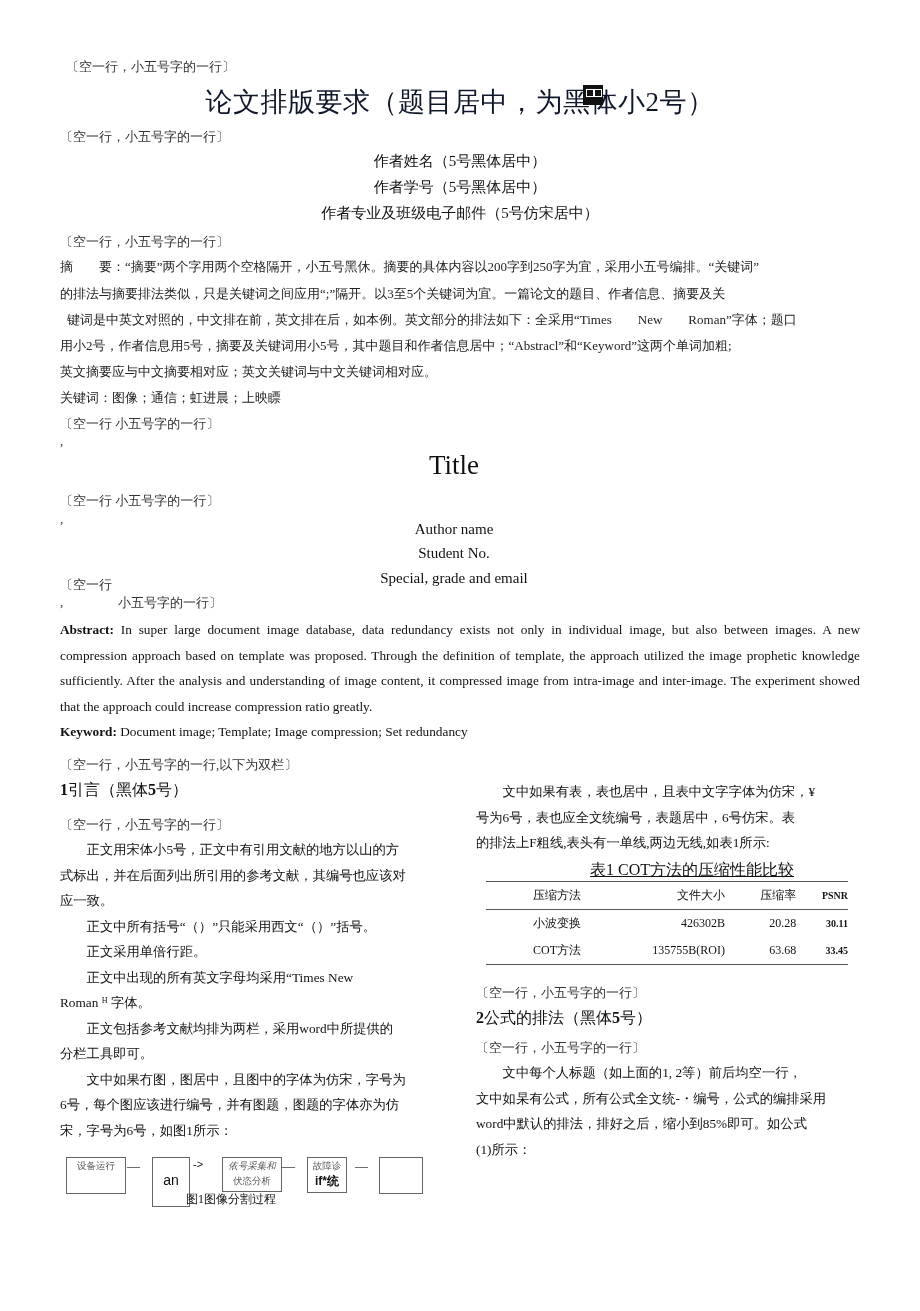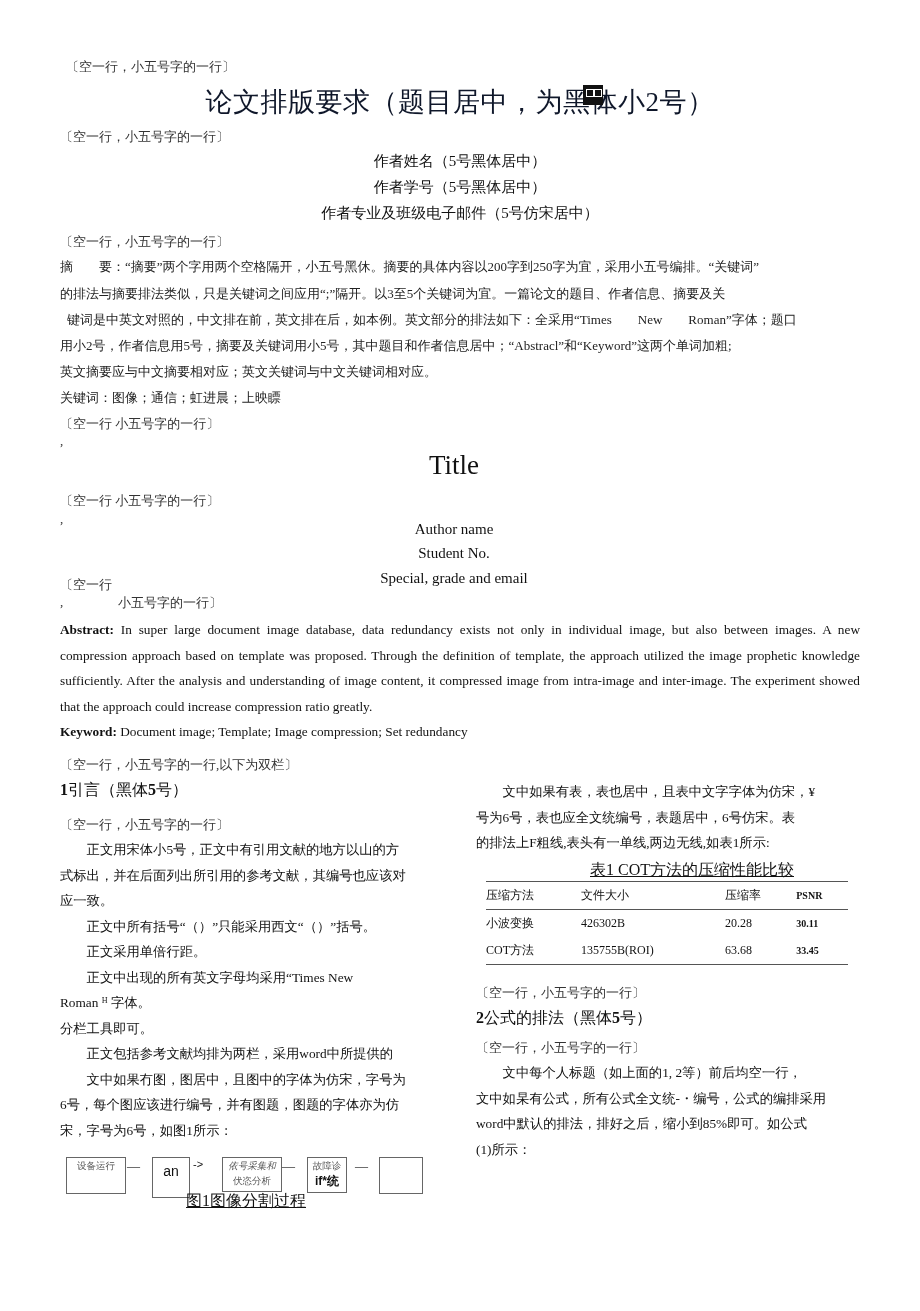--- a/index.html
+++ b/index.html
@@ -15,21 +15,21 @@
   .body-cn { font-size: 13px; color: #222; }
   .en-title { font-size: 27px; }
   .en-author { font-size: 15px; }
   .abstract { position: absolute; left: 60px; width: 800px; font-size: 13.3px; line-height: 25.5px; white-space: normal; text-align: justify; }
   .col-left { left: 60px; width: 370px; }
   .col-right { left: 476px; width: 380px; }
   .para { font-size: 13.3px; line-height: 25.5px; }
   .heading { font-size: 16px; }
   .heading b { font-weight: bold; }
   table.cmp { position: absolute; left: 486px; top: 881px; width: 362px; border-collapse: collapse; font-size: 12px; }
-  table.cmp th, table.cmp td { text-align: left; font-weight: normal; height: 27px; padding: 0; }
+  table.cmp th, table.cmp td { text-align: right; font-weight: normal; height: 27px; padding: 0; }
   table.cmp thead tr { border-top: 1.5px solid #555; border-bottom: 1px solid #555; }
   table.cmp tbody tr:last-child { border-bottom: 1px solid #555; }
   table.cmp .psnr { font-weight: bold; font-size: 10px; }
   .fbox { position: absolute; border: 1px solid #666; background: #fff; text-align: center; font-size: 9.5px; color: #555; margin-left: 8px; }
   .dash { position: absolute; font-size: 13px; }
 </style>
 </head>
 <body>
 
 <div class="abs note" style="left:66px;top:58px;">〔空一行，小五号字的一行〕</div>
@@ -78,44 +78,44 @@
 <div class="abs note" style="left:60px;top:816px;">〔空一行，小五号字的一行〕</div>
 
 <div class="abs col-left" style="top:837px;">
   <div class="para">　　正文用宋体小5号，正文中有引用文献的地方以山的方</div>
   <div class="para">式标出，并在后面列出所引用的参考文献，其编号也应该对</div>
   <div class="para">应一致。</div>
   <div class="para">　　正文中所有括号“（）”只能采用西文“（）”括号。</div>
   <div class="para">　　正文采用单倍行距。</div>
   <div class="para">　　正文中出现的所有英文字母均采用“Times New</div>
   <div class="para">Roman ᴴ 字体。</div>
+  <div class="para">　　正文包括参考文献均排为两栏，采用word中所提供的</div>
   <div class="para">分栏工具即可。</div>
-  <div class="para">　　正文包括参考文献均排为两栏，采用word中所提供的</div>
   <div class="para">　　文中如果冇图，图居中，且图中的字体为仿宋，字号为</div>
   <div class="para">6号，每个图应该进行编号，并有图题，图题的字体亦为仿</div>
   <div class="para">宋，字号为6号，如图1所示：</div>
 </div>
 
 <div>
   <div class="fbox" style="left:58px;top:1157px;width:58px;height:33px;padding-top:2px;"><span>设备运行</span></div>
   <div class="dash" style="left:127px;top:1158px;">—</div>
-  <div class="fbox" style="left:144px;top:1157px;width:36px;height:34px;font-family:'Liberation Sans',sans-serif;font-size:14px;color:#111;padding-top:5px;"><span>an</span></div>
+  <div class="fbox" style="left:144px;top:1157px;width:36px;height:34px;font-family:'Liberation Sans',sans-serif;font-size:14px;color:#111;padding-top:14px;"><span>an</span></div>
   <div class="dash" style="left:193px;top:1158px;font-family:'Liberation Sans',sans-serif;font-size:11px;">-&gt;</div>
   <div class="fbox" style="left:214px;top:1157px;width:58px;height:32px;line-height:15px;padding-top:1px;">
       <div style="font-style:italic;">依号采集和</div>
       <div>伏恣分析</div>
     </div>
   <div class="dash" style="left:282px;top:1158px;">—</div>
   <div class="fbox" style="left:299px;top:1157px;width:38px;height:33px;line-height:15px;padding-top:1px;">
       <div>故障诊</div>
       <div style="font-family:'Liberation Sans',sans-serif;font-size:12px;font-weight:bold;color:#111;">if*统</div>
     </div>
   <div class="dash" style="left:355px;top:1158px;">—</div>
   <div class="fbox" style="left:371px;top:1157px;width:42px;height:35px;"></div>
-  <div class="abs" style="left:186px;top:1191px;font-size:16px;text-decoration:underline;">图1图像分割过程</div>
+  <div class="abs" style="left:186px;top:1191px;font-size:12px;">图1图像分割过程</div>
 </div>
 
 <div class="abs col-right" style="top:779px;">
   <div class="para">　　文中如果有表，表也居中，且表中文字字体为仿宋，¥</div>
   <div class="para">号为6号，表也应全文统编号，表题居中，6号仿宋。表</div>
   <div class="para">的排法上F粗线,表头有一单线,两边无线,如表1所示:</div>
 </div>
 <div class="abs" style="left:590px;top:860px;font-size:16px;text-decoration:underline;">表1 COT方法的压缩性能比较</div>
 
 <table class="cmp">

